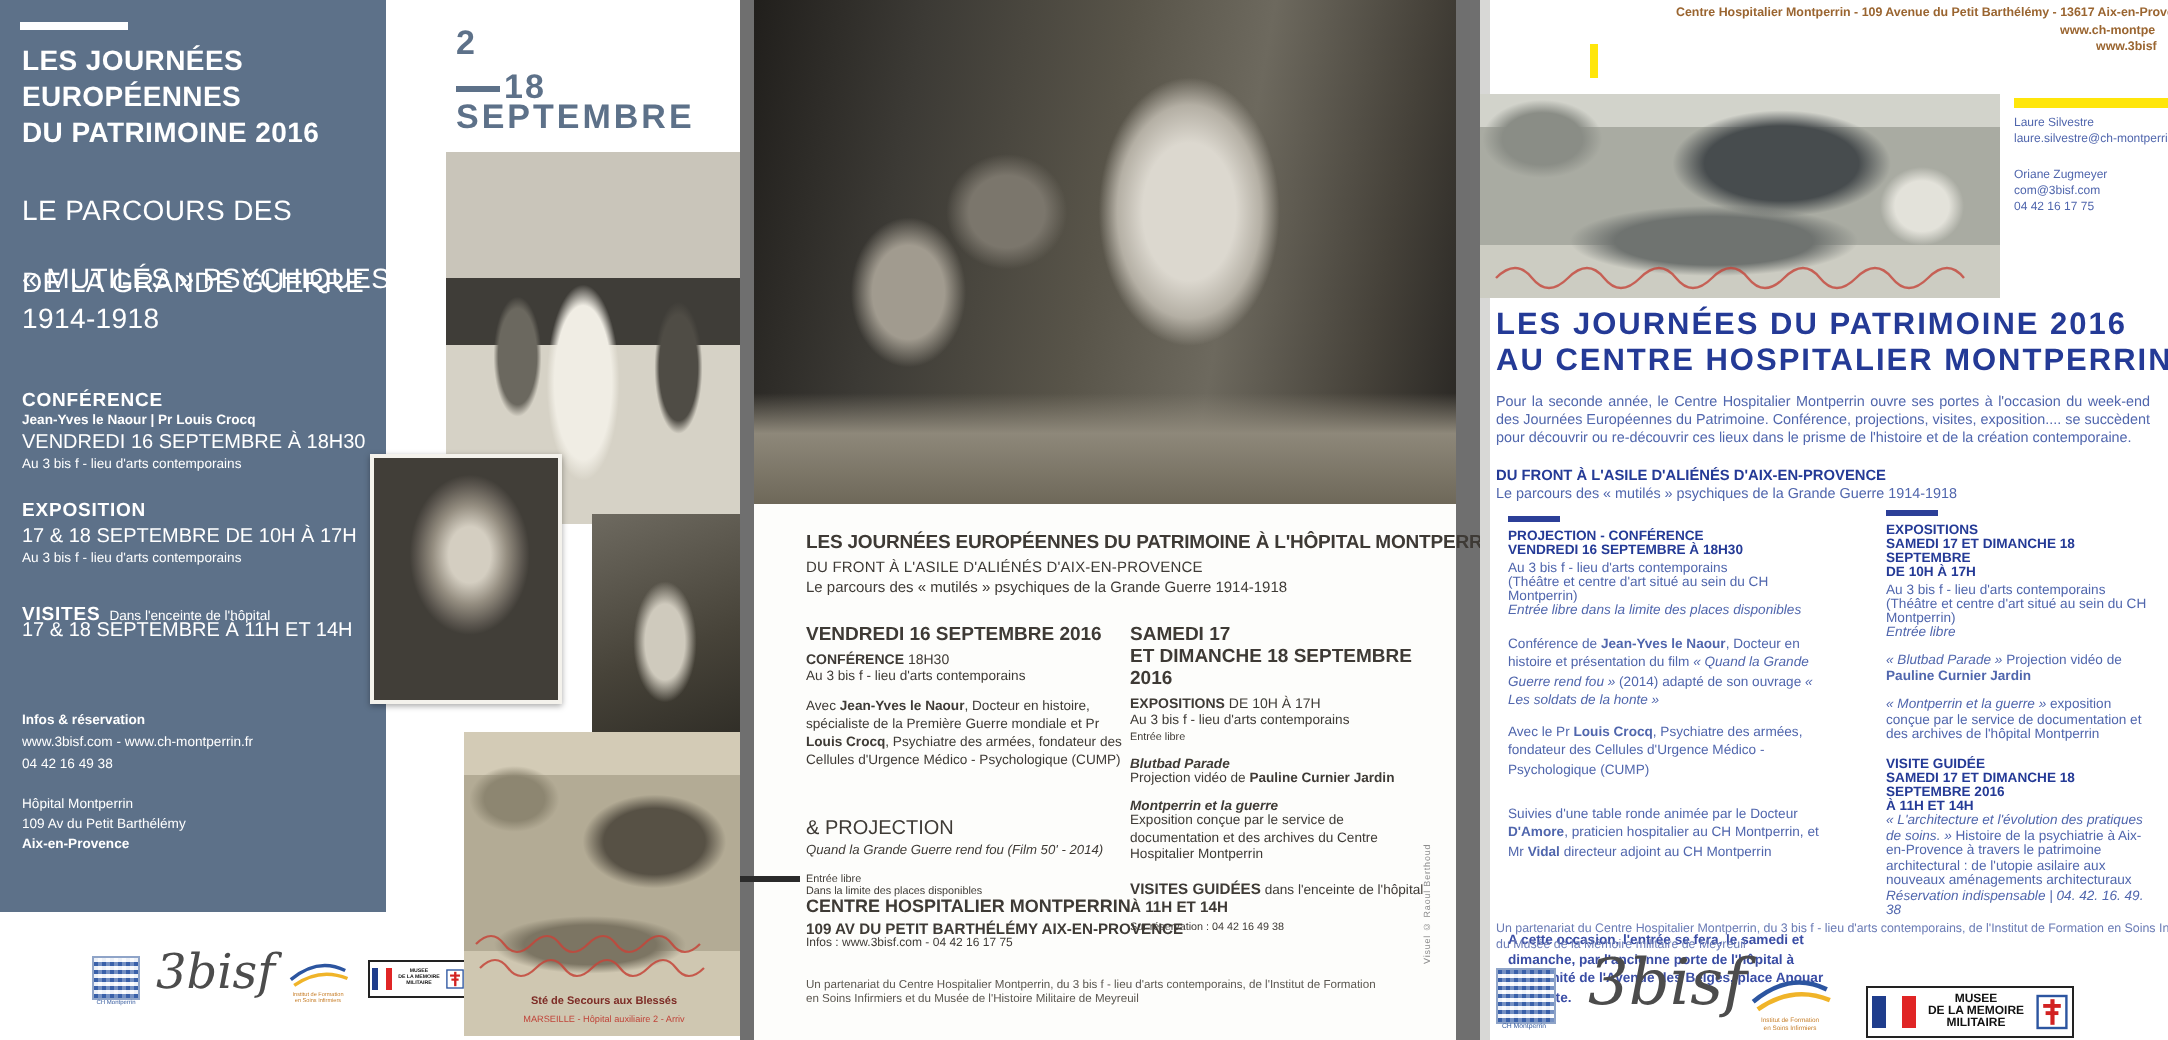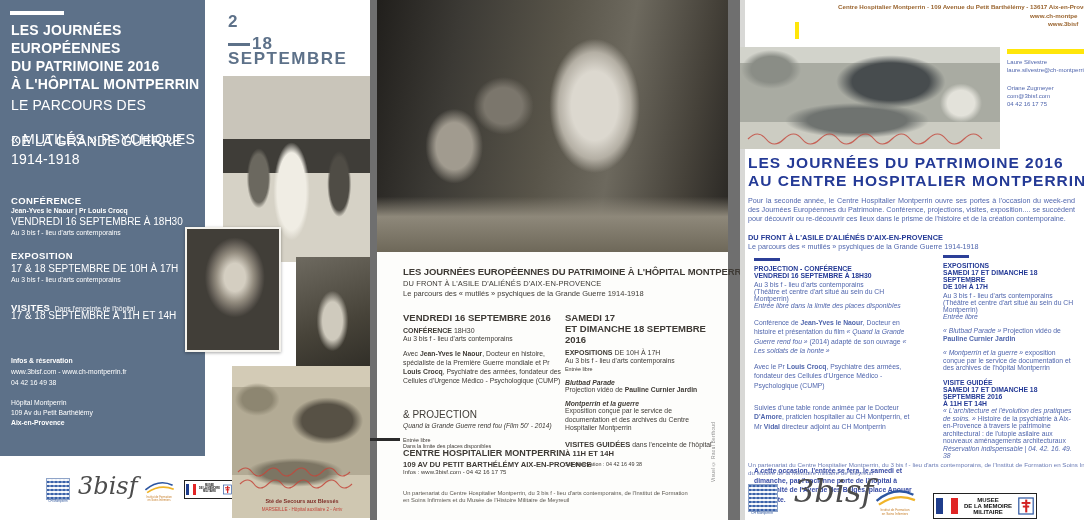--- a/index.html
+++ b/index.html
@@ -2,21 +2,21 @@
 <html><head>
 <meta charset="utf-8">
 <style>
   html,body{margin:0;padding:0;background:#e8e8e8;}
   .page{position:relative;width:1084px;height:520px;background:#ffffff;overflow:hidden;
         font-family:"Liberation Sans",sans-serif;-webkit-font-smoothing:antialiased;}
   .abs{position:absolute;}
   .b{font-weight:700;}
   .i{font-style:italic;}
   
-  .blue-flyer{left:0;top:0;width:193px;height:456px;background:#5d7189;color:#fff;padding-left:12px;}
+  .blue-flyer{left:0;top:0;width:193px;height:456px;background:#5d7189;color:#fff;}
   .bf-line{position:absolute;left:11px;white-space:nowrap;}
   
   .slate{color:#5d7189;}
   
   .photo{position:absolute;}
   .photo-frame{border:2px solid #f4f2ec;box-shadow:0 1px 3px rgba(0,0,0,.35);}
   
   .center-panel{left:370px;top:0;width:370px;height:520px;background:#6f6f6f;}
   .center-card{left:377px;top:252px;width:351px;height:268px;background:#fdfdfb;color:#3e3a35;}
   .cc{position:absolute;white-space:nowrap;}
@@ -42,21 +42,20 @@
 <body>
 
 <div class="page">
 
   <section class="abs blue-flyer">
     <div class="abs" style="left:10px;top:11px;width:54px;height:4px;background:#fff;"></div>
 
     <div class="bf-line" style="top:22px;font-size:14px;font-weight:700;letter-spacing:.2px;">LES JOURNÉES</div>
     <div class="bf-line" style="top:40px;font-size:14px;font-weight:700;letter-spacing:.2px;">EUROPÉENNES</div>
     <div class="bf-line" style="top:58px;font-size:14px;font-weight:700;letter-spacing:.2px;">DU PATRIMOINE 2016</div>
-    <div class="bf-line" style="top:76px;font-size:14px;font-weight:700;letter-spacing:.2px;">À L'HÔPITAL MONTPERRIN</div>
 
     <div class="bf-line" style="top:97px;font-size:14px;letter-spacing:.2px;">LE PARCOURS DES</div>
     <div class="bf-line" style="top:115px;font-size:14px;letter-spacing:.2px;margin-top:16px;">« MUTILÉS » PSYCHIQUES</div>
     <div class="bf-line" style="top:133px;font-size:14px;letter-spacing:.2px;">DE LA GRANDE GUERRE</div>
     <div class="bf-line" style="top:151px;font-size:14px;letter-spacing:.2px;">1914-1918</div>
 
     <div class="bf-line" style="top:195px;font-size:9.5px;font-weight:700;letter-spacing:.4px;">CONFÉRENCE</div>
     <div class="bf-line" style="top:207px;font-size:6.8px;font-weight:700;">Jean-Yves le Naour | Pr Louis Crocq</div>
     <div class="bf-line" style="top:216px;font-size:10px;">VENDREDI 16 SEPTEMBRE À 18H30</div>
     <div class="bf-line" style="top:229px;font-size:6.8px;">Au 3 bis f - lieu d'arts contemporains</div>

